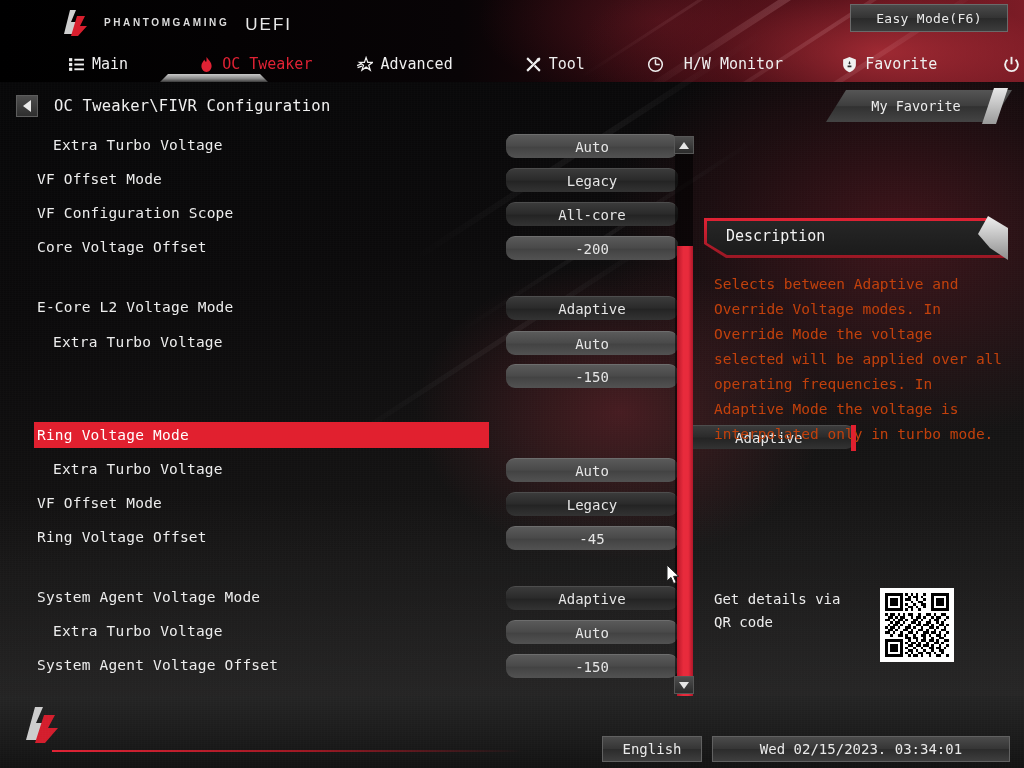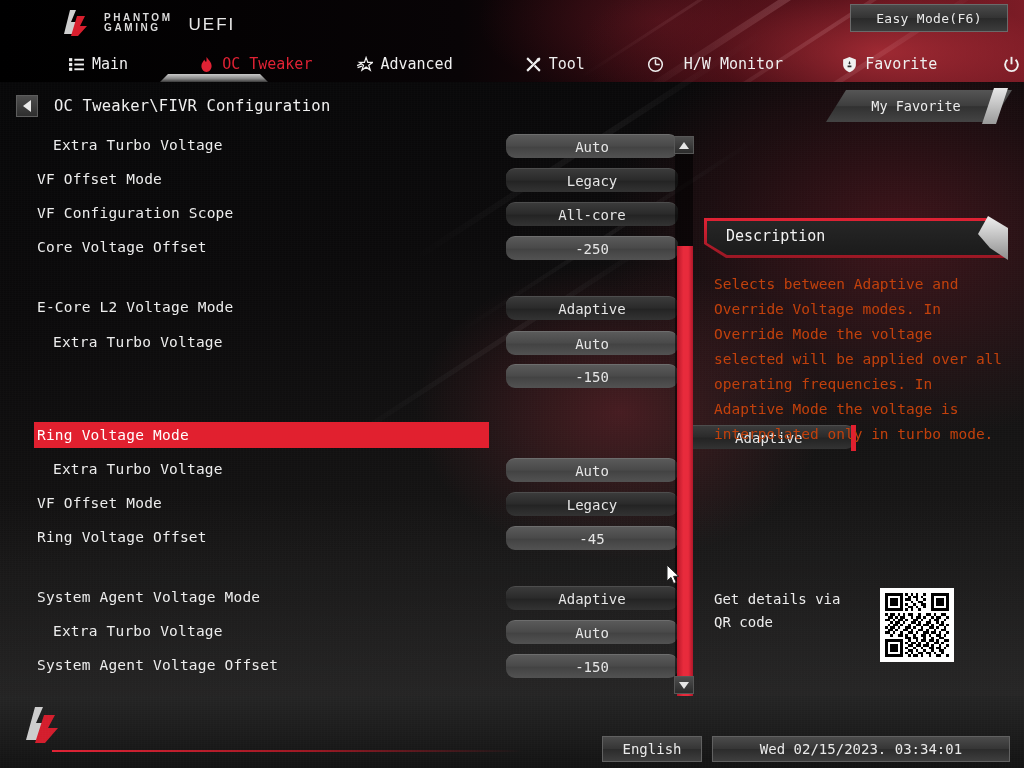--- a/index.html
+++ b/index.html
@@ -30,21 +30,21 @@
     position: absolute; background: linear-gradient(90deg, rgba(255,190,195,0) 0%, rgba(255,200,205,0.20) 50%, rgba(255,190,195,0) 100%);
     transform: rotate(-33deg); pointer-events: none;
   }
   #header .streak.s1 { left: 600px; top: -20px; width: 420px; height: 7px; }
   #header .streak.s2 { left: 640px; top: 26px; width: 380px; height: 4px; opacity: .75; }
   #header .streak.s3 { left: 700px; top: 62px; width: 330px; height: 5px; opacity: .6; }
   #header .streak.s4 { left: 560px; top: 5px; width: 260px; height: 3px; opacity: .45; }
 
   #brand { position: absolute; left: 58px; top: 8px; display: flex; align-items: center; gap: 12px; }
   .pg-mark { width: 34px; height: 30px; display: block; }
-  .brand-txt { display: flex; flex-direction: column; line-height: 10px; }
+  .brand-txt { display: flex; flex-direction: row; line-height: 10px; }
   .brand-txt span {
     font-family: "Liberation Sans", sans-serif;
     font-size: 10px; letter-spacing: 2.6px; color: #dcdcdc; font-weight: bold;
   }
   #uefi-label {
     font-family: "Liberation Sans", sans-serif;
     font-size: 17px; letter-spacing: 2px; color: #e8e8e8; margin-left: 4px; margin-top: 4px;
   }
 
   #easy-mode-btn {
@@ -381,21 +381,21 @@
       <div class="row" style="top: 38px;">
         <div class="label">VF Offset Mode</div>
         <div class="value-btn dark">Legacy</div>
       </div>
       <div class="row" style="top: 72px;">
         <div class="label">VF Configuration Scope</div>
         <div class="value-btn dark">All-core</div>
       </div>
       <div class="row" style="top: 106px;">
         <div class="label">Core Voltage Offset</div>
-        <div class="value-btn">-250</div>
+        <div class="value-btn">-200</div>
       </div>
       <div class="row" style="top: 166px;">
         <div class="label">E-Core L2 Voltage Mode</div>
         <div class="value-btn dark">Adaptive</div>
       </div>
       <div class="row sub" style="top: 201px;">
         <div class="label">Extra Turbo Voltage</div>
         <div class="value-btn">Auto</div>
       </div>
       <div class="row" style="top: 234px;">

